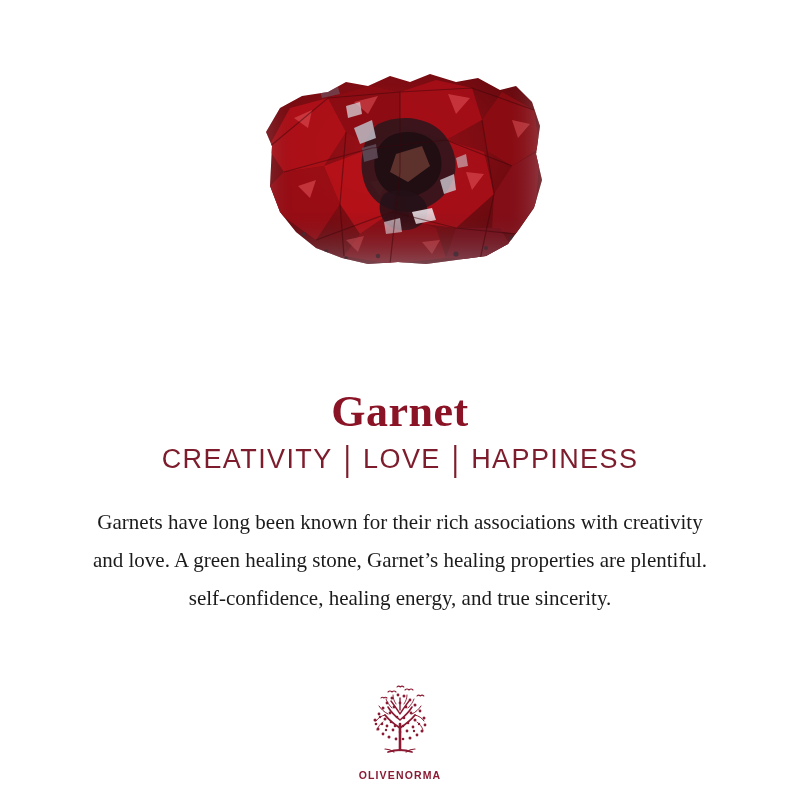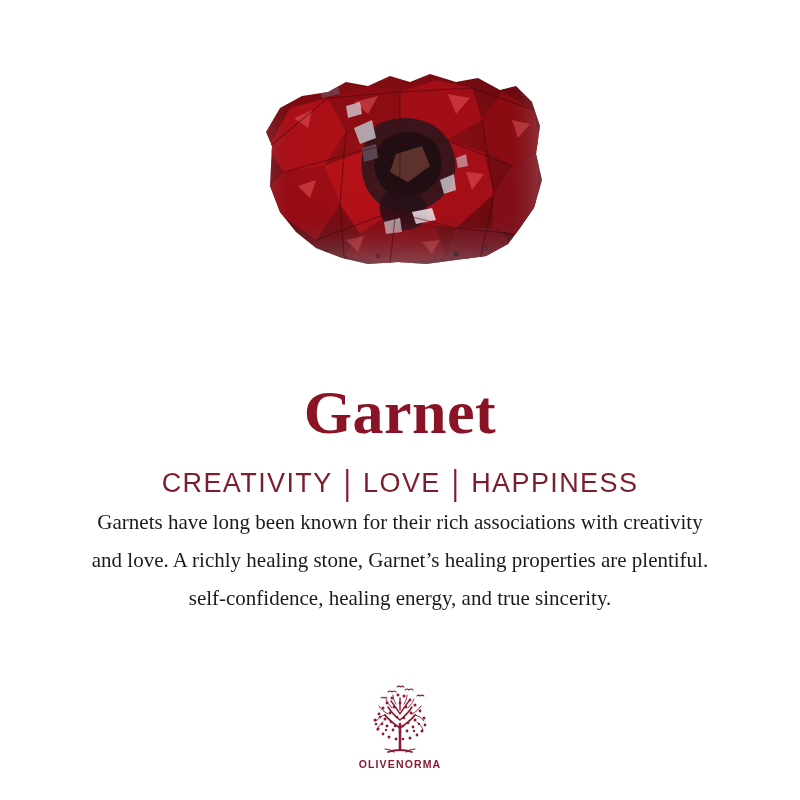--- a/index.html
+++ b/index.html
@@ -39,42 +39,41 @@
 
   
   .title {
     position: absolute;
     left: 0;
     top: 338px;
     width: 800px;
     text-align: center;
     font-family: "Liberation Serif", "DejaVu Serif", serif;
     font-weight: 700;
-    font-size: 62px;
+    font-size: 44px;
     line-height: 70px;
     letter-spacing: 0.5px;
     color: #8a1325;
     margin-top: 39px;
   }
 
   
   .subtitle {
     position: absolute;
     left: 0;
     top: 442px;
     width: 800px;
     text-align: center;
     font-family: "Liberation Sans", sans-serif;
     font-weight: 400;
     font-size: 27px;
     line-height: 34px;
     letter-spacing: 1.4px;
     color: #7d1c2c;
     white-space: nowrap;
-    margin-top: 24px;
   }
   .subtitle .sep {
     display: inline-block;
     color: #7d1c2c;
     font-weight: 300;
     margin: 0 11px;
     transform: scaleY(1.28);
     transform-origin: center;
   }
   .subtitle .kw { display: inline-block; }
@@ -102,21 +101,21 @@
     position: absolute;
     left: 0;
     top: 684px;
     width: 800px;
     display: flex;
     flex-direction: column;
     align-items: center;
   }
   .brand-mark { display: block; }
   .brand-name {
-    margin-top: 2px;
+    margin-top: 13px;
     font-family: "Liberation Sans", sans-serif;
     font-weight: 700;
     font-size: 10.5px;
     letter-spacing: 1.15px;
     color: #8a1b33;
   }
 </style>
 </head>
 <body>
 
@@ -226,21 +225,21 @@
   </div>
 
   <h1 class="title">Garnet</h1>
 
   <div class="subtitle">
     <span class="kw">CREATIVITY</span><span class="sep">|</span><span class="kw">LOVE</span><span class="sep">|</span><span class="kw">HAPPINESS</span>
   </div>
 
   <div class="body-copy">
     <span class="ln">Garnets have long been known for their rich associations with creativity</span>
-    <span class="ln">and love. A richly healing stone, Garnet’s healing properties are plentiful.</span>
+    <span class="ln">and love. A green healing stone, Garnet’s healing properties are plentiful.</span>
     <span class="ln">self-confidence, healing energy, and true sincerity.</span>
   </div>
 
   <div class="brand">
     <svg class="brand-mark" width="78" height="72" viewBox="0 0 78 72">
       <g stroke="#8a1b33" fill="none" stroke-linecap="round">
 
         <path d="M39,66 L39,40" stroke-width="2.6"></path>
         <path d="M39,66 C34,66 30,67 27,68 M39,66 C44,66 48,67 51,68" stroke-width="1.8"></path>
         <path d="M33,68 C30,66 27,65 24,65 M45,68 C48,66 51,65 54,65" stroke-width="1.2"></path>

